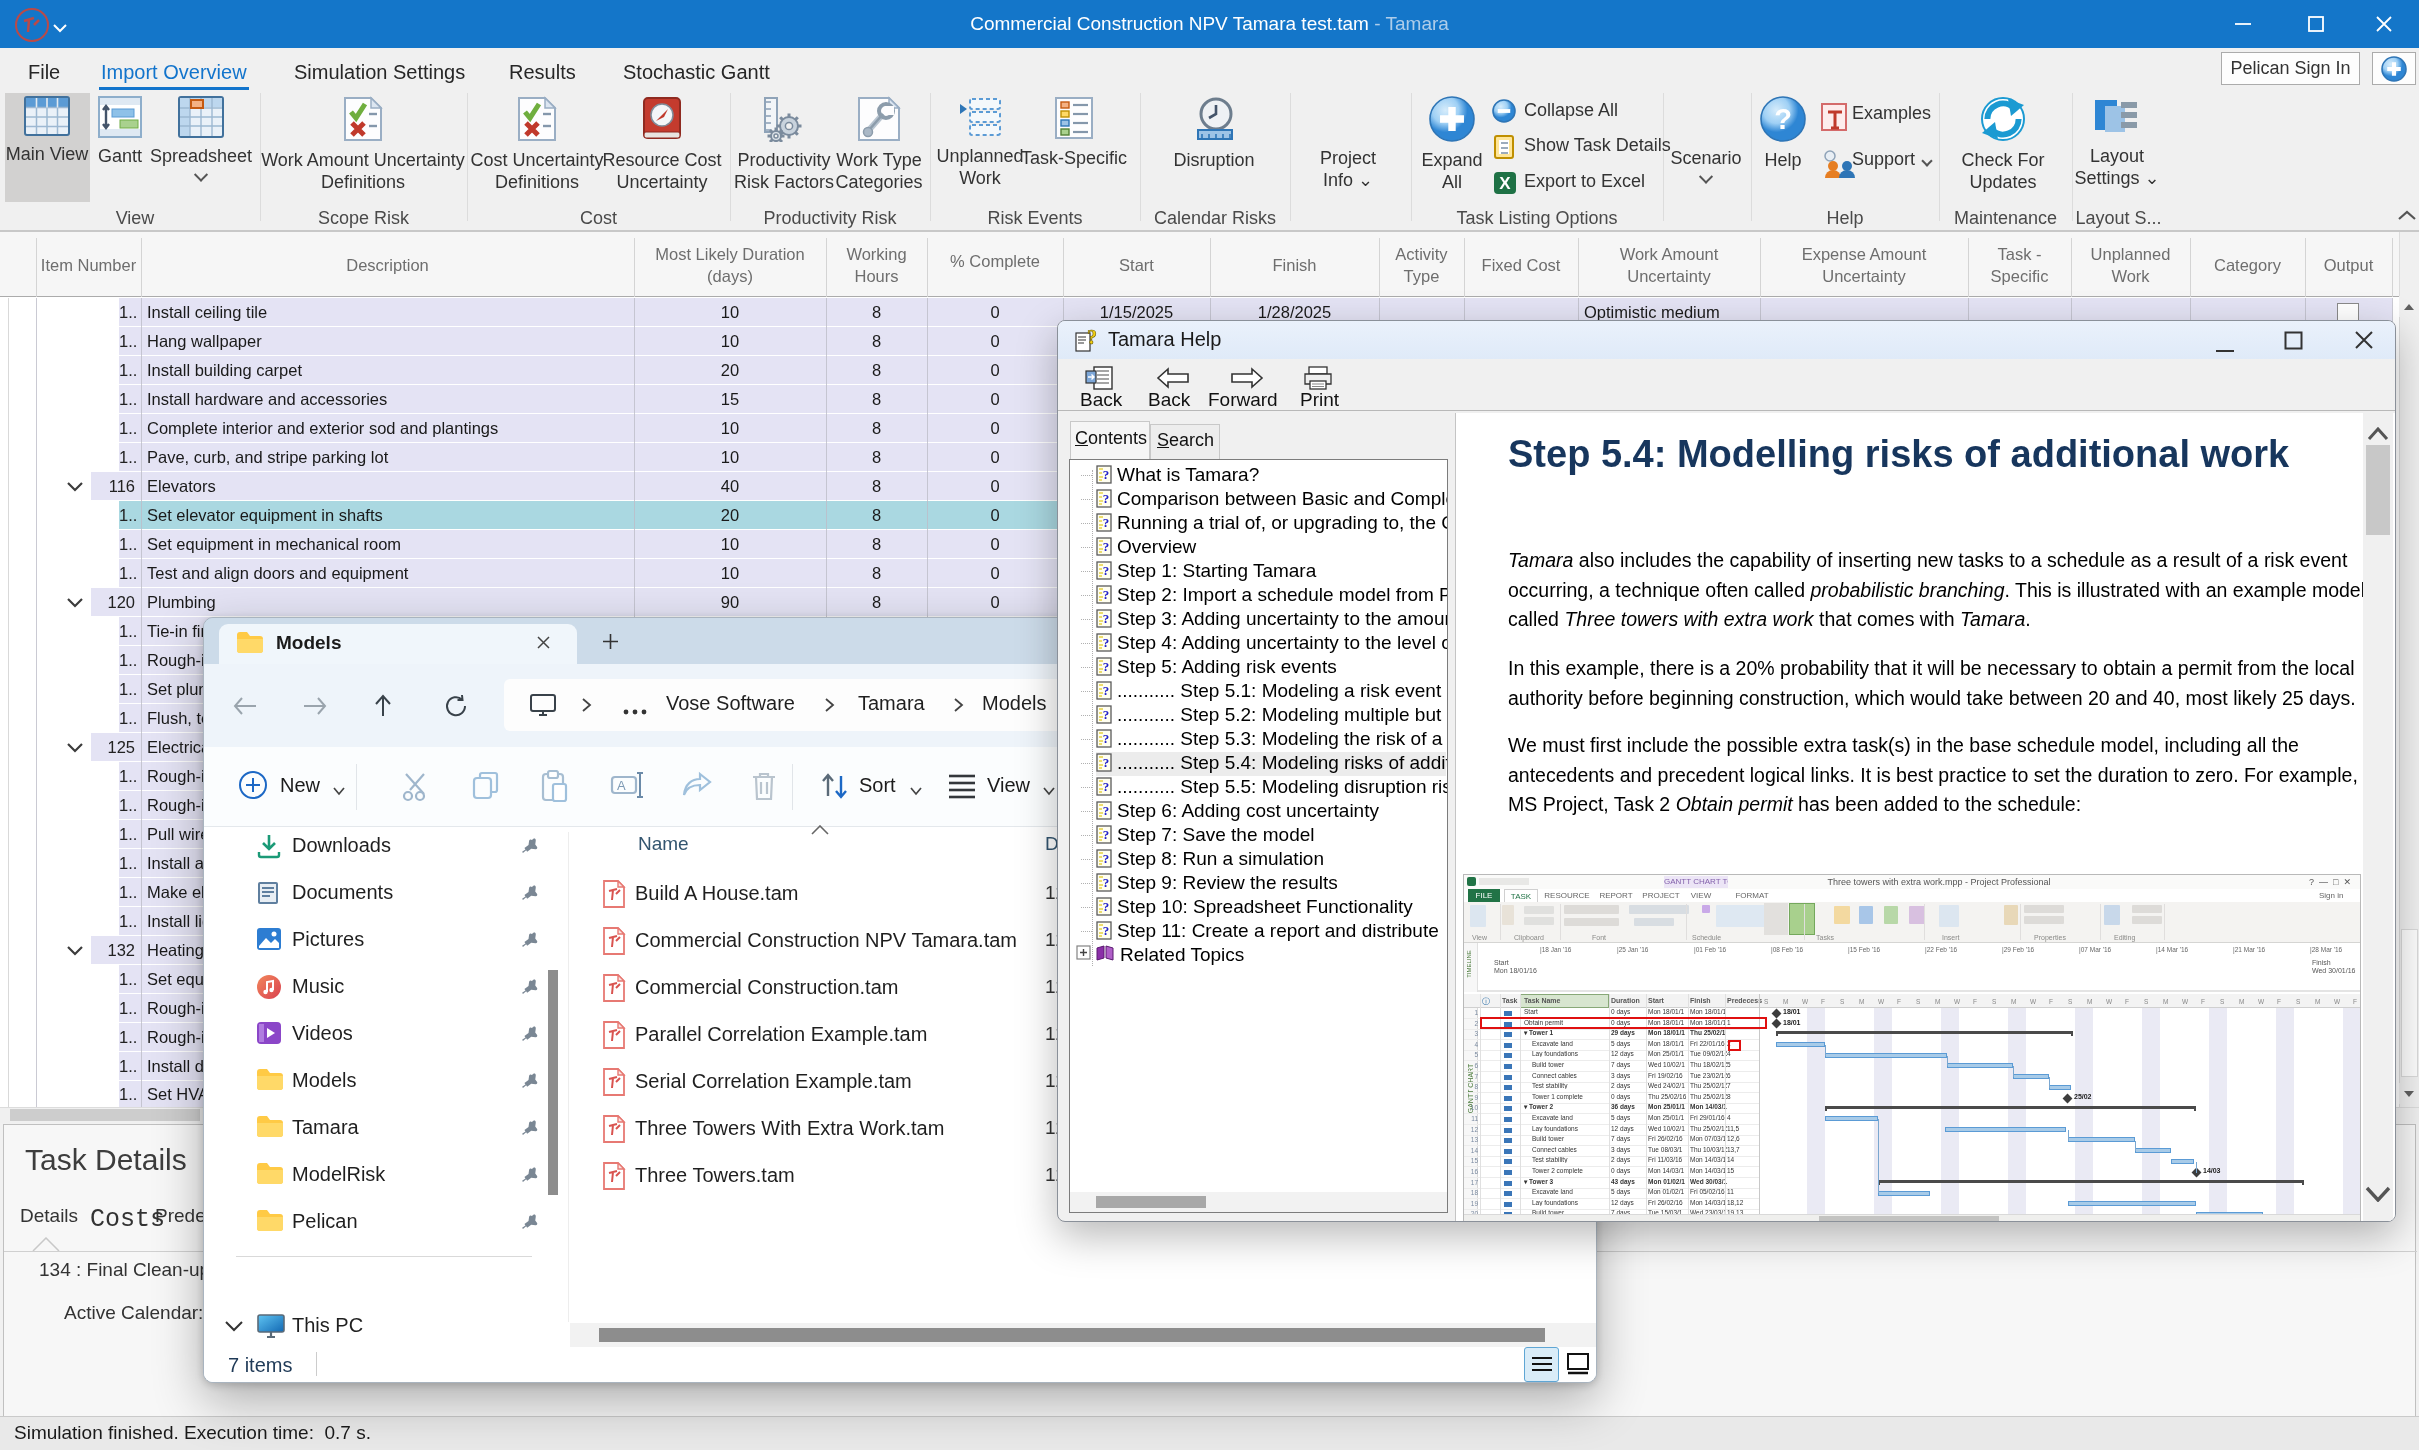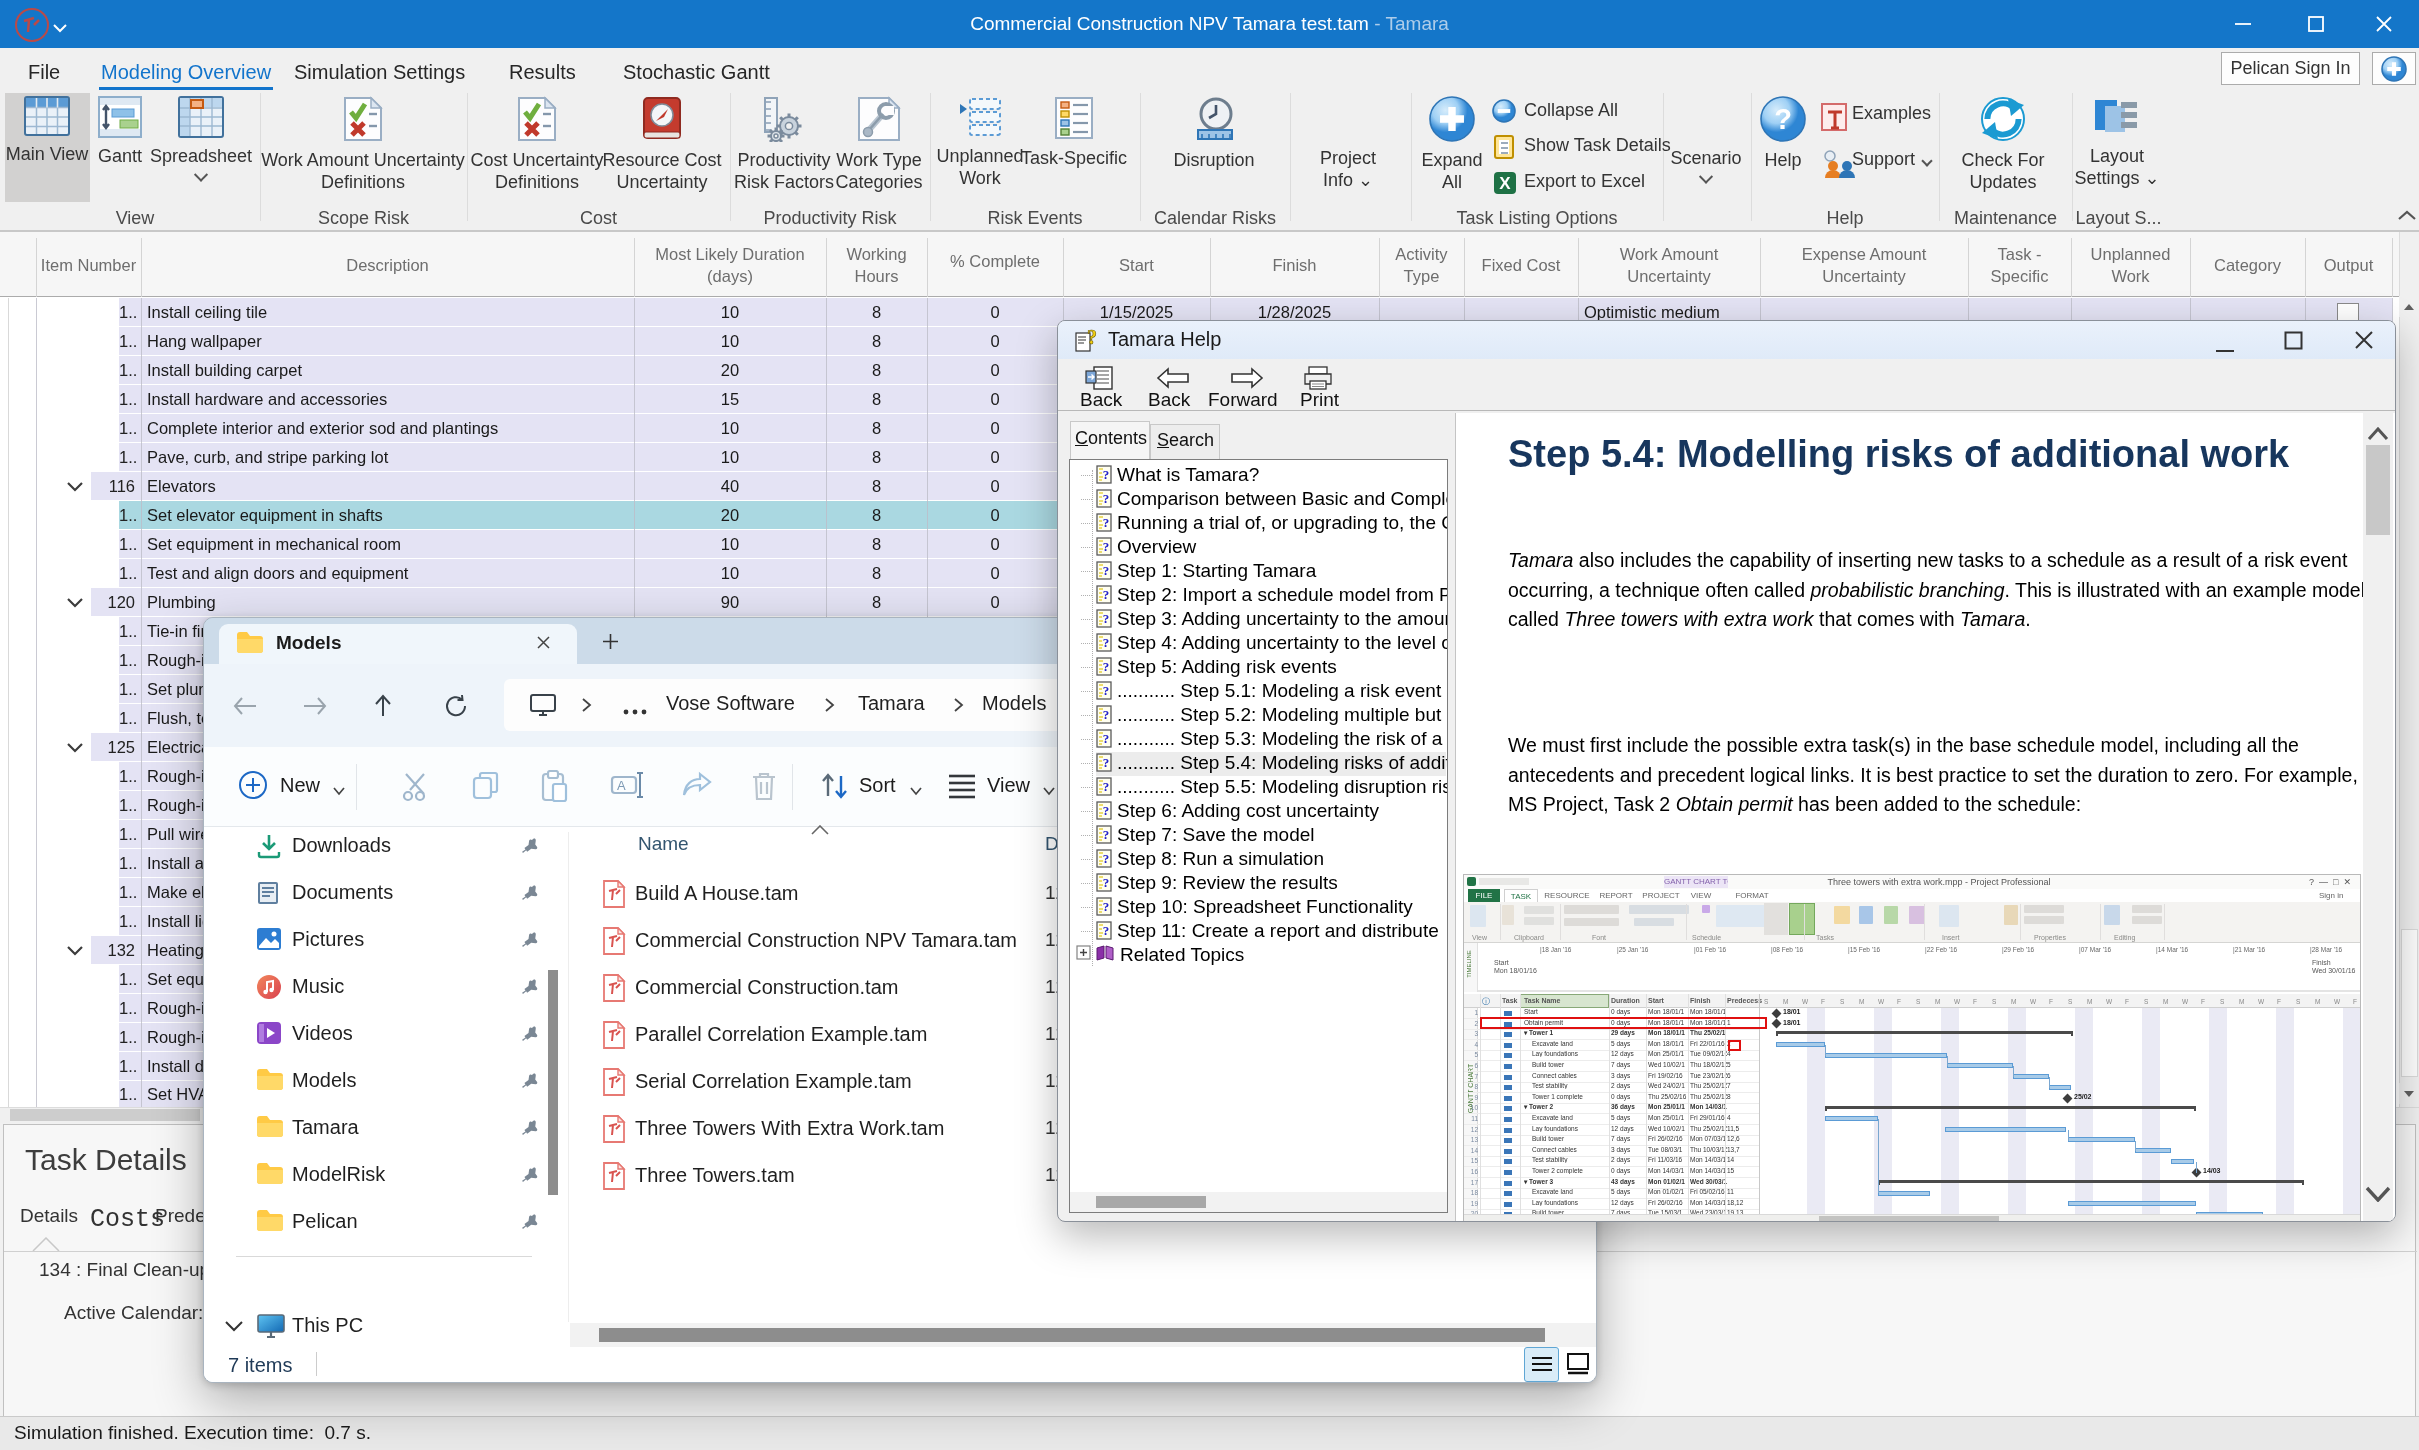--- a/index.html
+++ b/index.html
@@ -46,21 +46,21 @@
       </svg>
     </div>
 <div class="wbtn" style="left:2349px;">
       <svg width="20" height="20" viewBox="0 0 20 20">
         <path d="M3 3 L17 17 M17 3 L3 17" stroke="#fff" stroke-width="1.8"></path>
       </svg>
     </div>
 </div>
 <div id="tabrow">
 <div class="rtab" style="left:28px;">File</div>
-<div class="rtab act" style="left:101px;">Modeling Overview</div>
+<div class="rtab act" style="left:101px;">Import Overview</div>
 <div class="rtab" style="left:294px;">Simulation Settings</div>
 <div class="rtab" style="left:509px;">Results</div>
 <div class="rtab" style="left:623px;">Stochastic Gantt</div>
 </div>
 <div class="abs" style="left:2221px;top:52px;width:139px;height:33px;background:#fdfdfd;border:1px solid #ababab;font-size:18px;color:#333;">
     <div class="ctr" style="width:100%;height:100%;">Pelican Sign In</div>
   </div>
 <div class="abs" style="left:2372px;top:52px;width:44px;height:33px;background:#fdfdfd;border:1px solid #ababab;">
     <div class="ctr" style="width:100%;height:100%;">
       <svg width="26" height="26" viewBox="0 0 26 26">
@@ -1233,20 +1233,21 @@
           <path d="M2 4 L9 2 L9 14 L2 16 Z" fill="#8b2fa8" stroke="#5a1a70" stroke-width="1"></path>
           <path d="M18 4 L11 2 L11 14 L18 16 Z" fill="#b05fc8" stroke="#5a1a70" stroke-width="1"></path>
         </svg></div>
 <div class="abs" style="left:50px;top:484px;font-size:19px;color:#000;">Related Topics</div>
 <div class="abs" style="left:0;top:732px;width:377px;height:20px;background:#f2f2f2;"></div>
 <div class="abs" style="left:26px;top:736px;width:110px;height:12px;background:#a8a8a8;"></div>
 </div>
 <div class="abs" style="left:397px;top:92px;width:942px;height:810px;background:#fff;border-left:1px solid #c4c4c4;overflow:hidden;">
 <div class="abs" style="left:52px;top:20px;width:860px;font-size:38px;font-weight:bold;color:#17365d;font-stretch:condensed;">Step 5.4: Modelling risks of additional work</div>
 <div class="abs" style="left:52px;top:133px;font-size:19.5px;color:#000;line-height:29.5px;"><i>Tamara</i> also includes the capability of inserting new tasks to a schedule as a result of a risk event<br>occurring, a technique often called <i>probabilistic branching</i>. This is illustrated with an example model<br>called <i>Three towers with extra work</i> that comes with <i>Tamara</i>.</div>
+<div class="abs" style="left:52px;top:241px;font-size:19.5px;color:#000;line-height:29.5px;">In this example, there is a 20% probability that it will be necessary to obtain a permit from the local<br>authority before beginning construction, which would take between 20 and 40, most likely 25 days.</div>
 <div class="abs" style="left:52px;top:318px;font-size:19.5px;color:#000;line-height:29.5px;">We must first include the possible extra task(s) in the base schedule model, including all the<br>antecedents and precedent logical links. It is best practice to set the duration to zero. For example, in<br>MS Project, Task 2 <i>Obtain permit</i> has been added to the schedule:</div>
 </div>
 <div class="abs" style="left:1305px;top:92px;width:30px;height:810px;background:#f0f0f0;"></div>
 <div class="abs ctr" style="left:1305px;top:96px;width:30px;height:32px;">
       <svg width="22" height="13" viewBox="0 0 22 13">
         <path d="M2 12 L11 2 L20 12" stroke="#555" stroke-width="3" fill="none"></path>
       </svg>
     </div>
 <div class="abs" style="left:1308px;top:124px;width:24px;height:90px;background:#c8c8c8;"></div>
 <div class="abs ctr" style="left:1305px;top:856px;width:30px;height:34px;">

